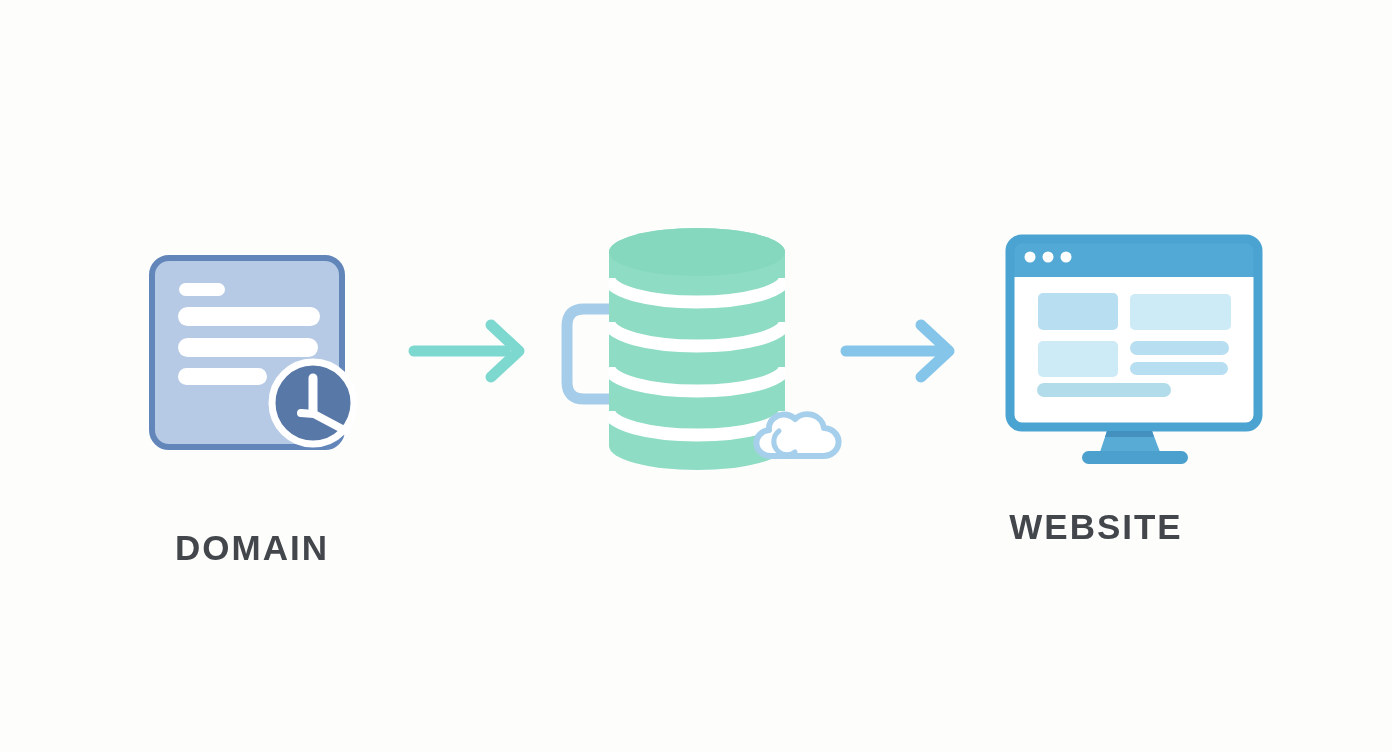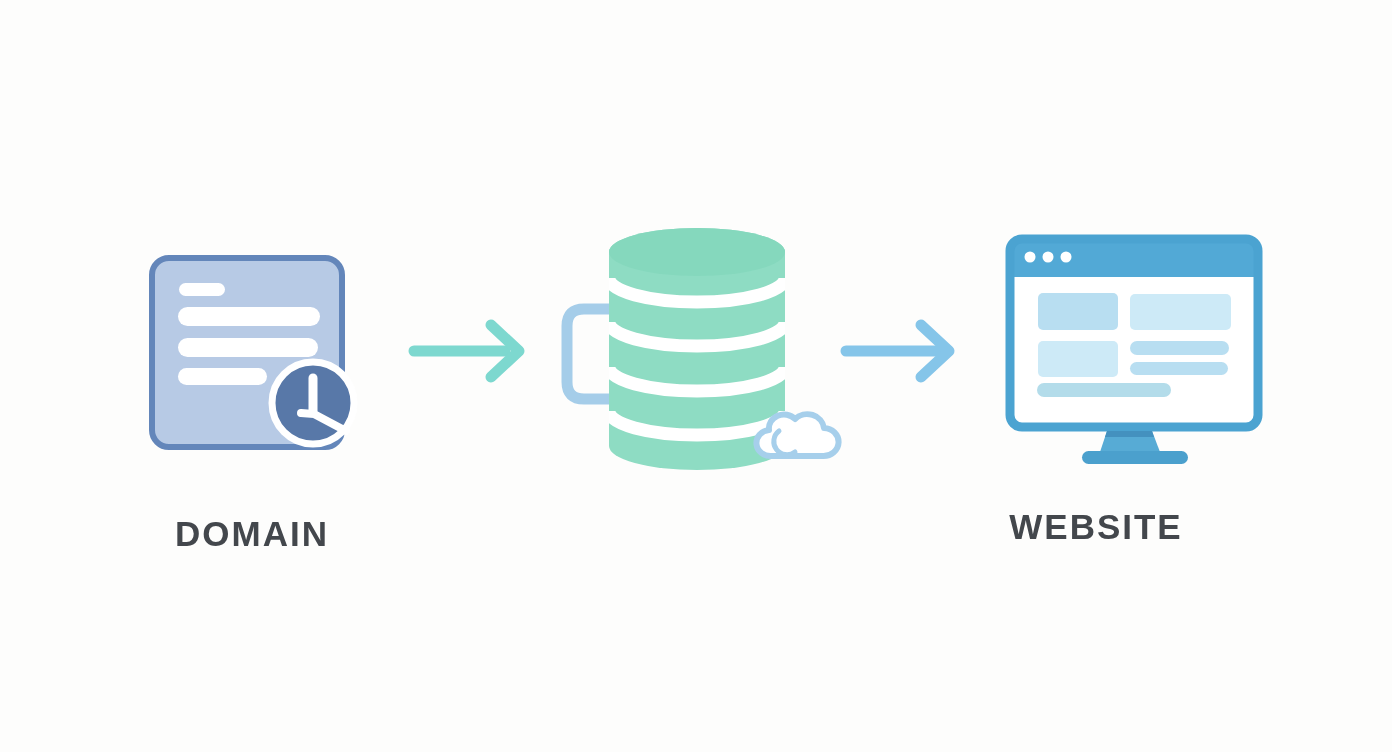--- a/index.html
+++ b/index.html
@@ -100,16 +100,16 @@
       <rect x="1037" y="383" width="134" height="14" rx="7" fill="#b3dcea"></rect>
 
       <rect x="1010" y="239" width="248" height="188" rx="12" fill="none" stroke="#4ba3d1" stroke-width="9"></rect>
 
       <path d="M 1107,431 L 1152,431 L 1160,452 L 1100,452 Z" fill="#57abd5"></path>
       <path d="M 1107,431 L 1152,431 L 1154,437 L 1105,437 Z" fill="#4491bf"></path>
       <rect x="1082" y="451" width="106" height="13" rx="6.5" fill="#4ba0cd"></rect>
     </svg>
   </div>
 
-  <div class="node-label" style="left:122px;top:514px;">DOMAIN</div>
+  <div class="node-label" style="left:122px;top:528px;">DOMAIN</div>
   <div class="node-label" style="left:966px;top:507px;">WEBSITE</div>
 
 </div>
 
 </body></html>

